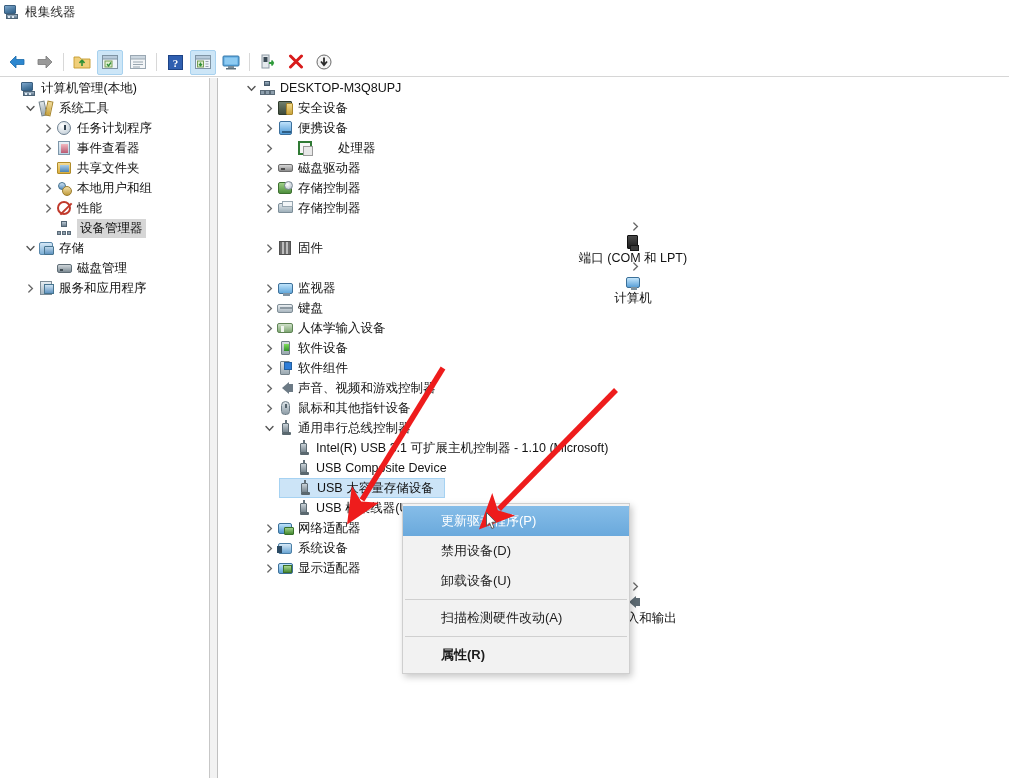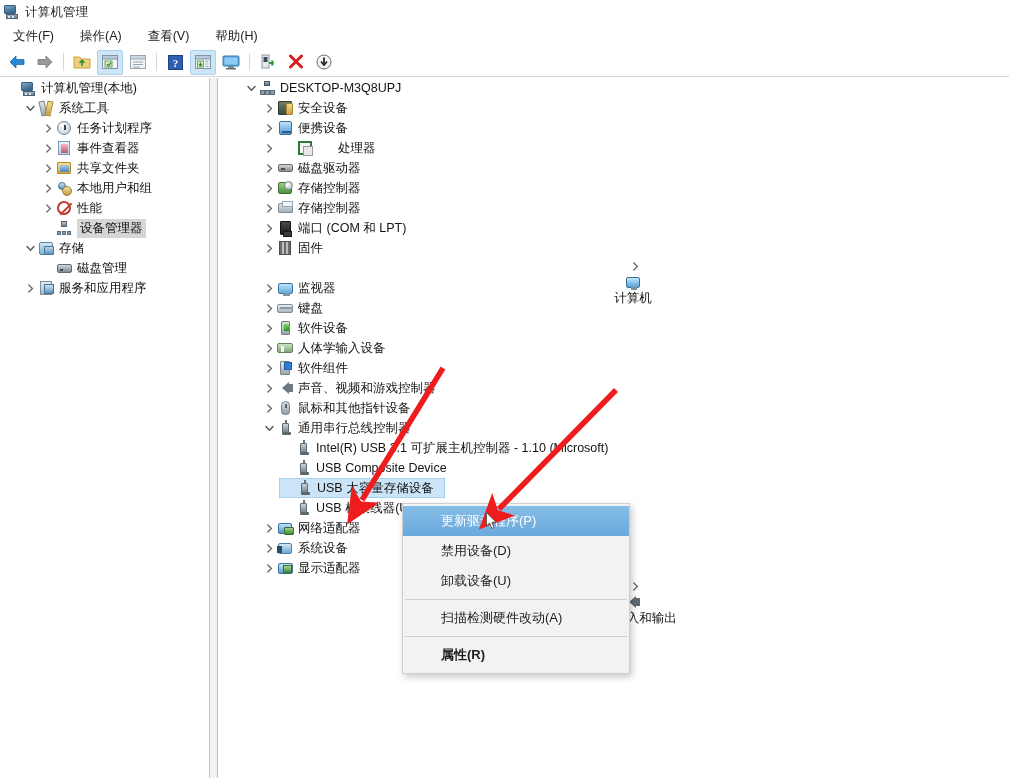--- a/index.html
+++ b/index.html
@@ -305,29 +305,23 @@
 
   <div class="titlebar">
     <div class="titlebar-icon">
       <div class="ico-cm">
         <div class="screen"></div>
         <div class="base"></div>
         <div class="dot"></div>
         <div class="dot2"></div>
       </div>
     </div>
-    <div class="titlebar-title">计算机管理</div>
+    <div class="titlebar-title">根集线器</div>
   </div>
 
-  <div class="menubar">
-    <div class="menu-item">文件(F)</div>
-    <div class="menu-item">操作(A)</div>
-    <div class="menu-item">查看(V)</div>
-    <div class="menu-item">帮助(H)</div>
-  </div>
 
   <div class="toolbar">
 
     <div class="tb-btn">
       <svg width="18" height="16" viewBox="0 0 18 16">
         <path d="M8 2 L2 8 L8 14 L8 10.5 L16 10.5 L16 5.5 L8 5.5 Z" fill="#2d87cf" stroke="#1b6bab" stroke-width="0.8"></path>
       </svg>
     </div>
 
     <div class="tb-btn">
@@ -621,21 +615,21 @@
           <span class="twist">
             <svg width="9" height="9" viewBox="0 0 9 9">
               <path d="M2.8 1 L6.4 4.5 L2.8 8" stroke="#666" stroke-width="1.3" fill="none" stroke-linecap="round"></path>
             </svg>
           </span>
           <span class="ticon">
             <span class="ic-print" style="position: relative;"></span>
           </span>
           <span class="tlabel">存储控制器</span>
         </div>
-        <div class="trow" style="margin-left: 42px;">
+        <div class="trow" style="margin-left: 42px; flex-direction: column;">
           <span class="twist">
             <svg width="9" height="9" viewBox="0 0 9 9">
               <path d="M2.8 1 L6.4 4.5 L2.8 8" stroke="#666" stroke-width="1.3" fill="none" stroke-linecap="round"></path>
             </svg>
           </span>
           <span class="ticon">
             <span class="ic-com" style="position: relative;"></span>
           </span>
           <span class="tlabel">端口 (COM 和 LPT)</span>
         </div>
@@ -683,34 +677,34 @@
           </span>
           <span class="tlabel">键盘</span>
         </div>
         <div class="trow" style="margin-left: 42px;">
           <span class="twist">
             <svg width="9" height="9" viewBox="0 0 9 9">
               <path d="M2.8 1 L6.4 4.5 L2.8 8" stroke="#666" stroke-width="1.3" fill="none" stroke-linecap="round"></path>
             </svg>
           </span>
           <span class="ticon">
+            <span class="ic-hid" style="position: relative;"></span>
+          </span>
+          <span class="tlabel">人体学输入设备</span>
+        </div>
+        <div class="trow" style="margin-left: 42px;">
+          <span class="twist">
+            <svg width="9" height="9" viewBox="0 0 9 9">
+              <path d="M2.8 1 L6.4 4.5 L2.8 8" stroke="#666" stroke-width="1.3" fill="none" stroke-linecap="round"></path>
+            </svg>
+          </span>
+          <span class="ticon">
             <span class="ic-soft" style="position: relative;"></span>
           </span>
           <span class="tlabel">软件设备</span>
-        </div>
-        <div class="trow" style="margin-left: 42px;">
-          <span class="twist">
-            <svg width="9" height="9" viewBox="0 0 9 9">
-              <path d="M2.8 1 L6.4 4.5 L2.8 8" stroke="#666" stroke-width="1.3" fill="none" stroke-linecap="round"></path>
-            </svg>
-          </span>
-          <span class="ticon">
-            <span class="ic-hid" style="position: relative;"></span>
-          </span>
-          <span class="tlabel">人体学输入设备</span>
         </div>
         <div class="trow" style="margin-left: 42px;">
           <span class="twist">
             <svg width="9" height="9" viewBox="0 0 9 9">
               <path d="M2.8 1 L6.4 4.5 L2.8 8" stroke="#666" stroke-width="1.3" fill="none" stroke-linecap="round"></path>
             </svg>
           </span>
           <span class="ticon">
             <span class="ic-comp" style="position: relative;"></span>
           </span>

